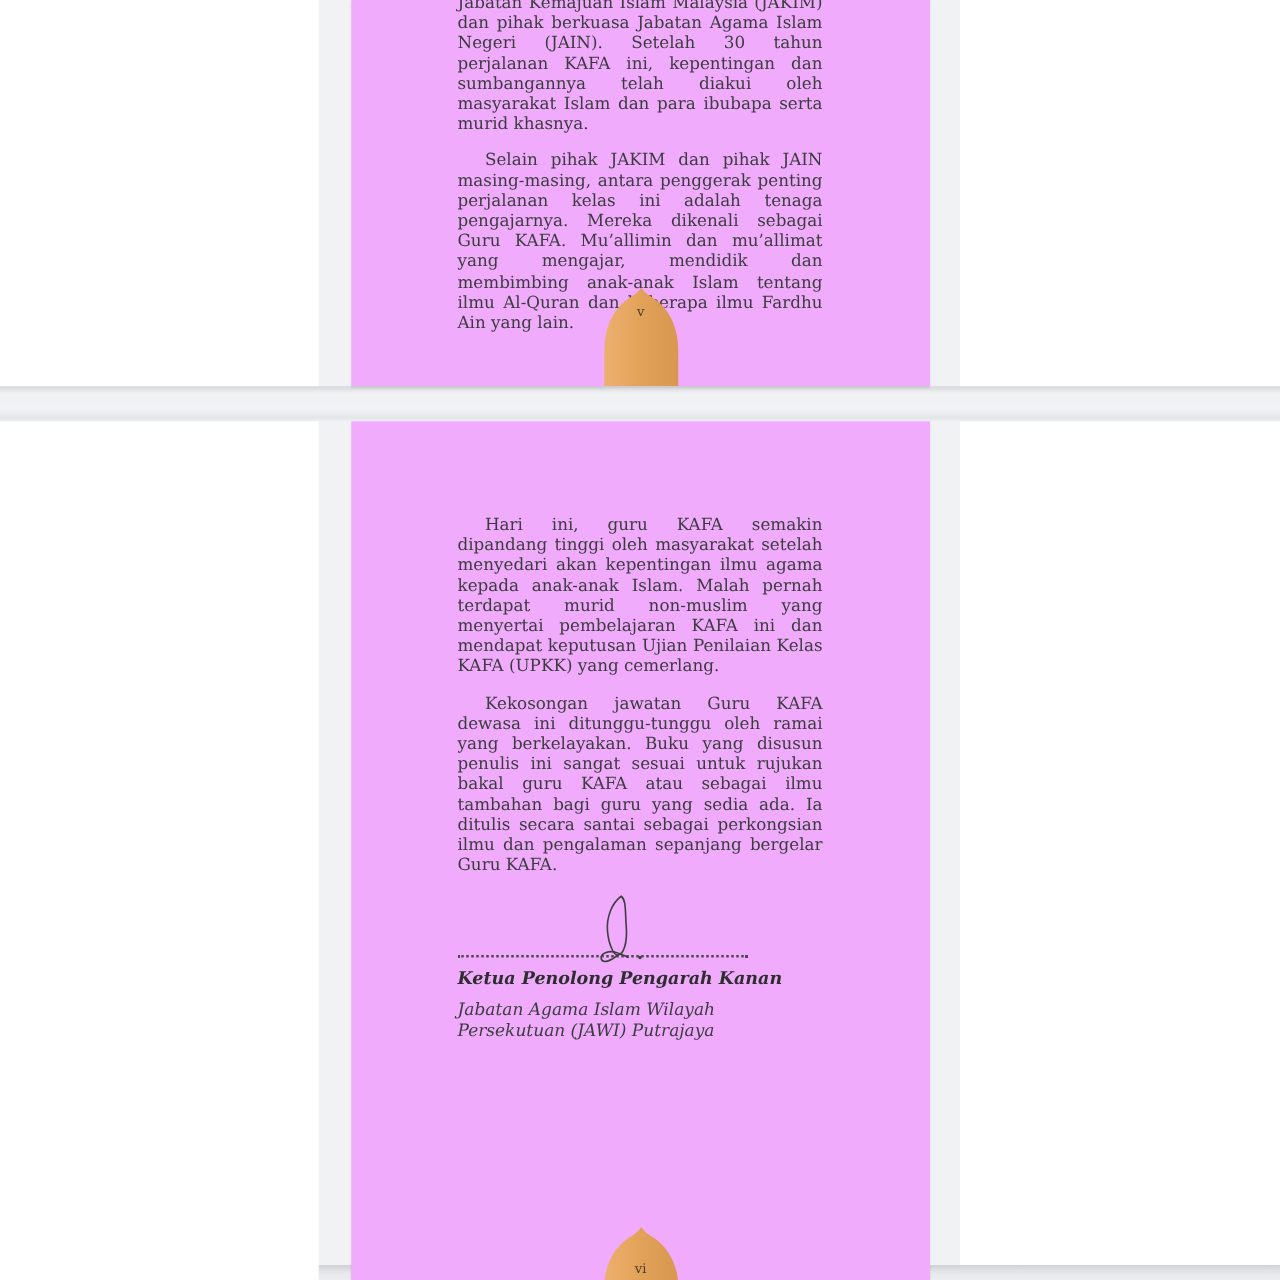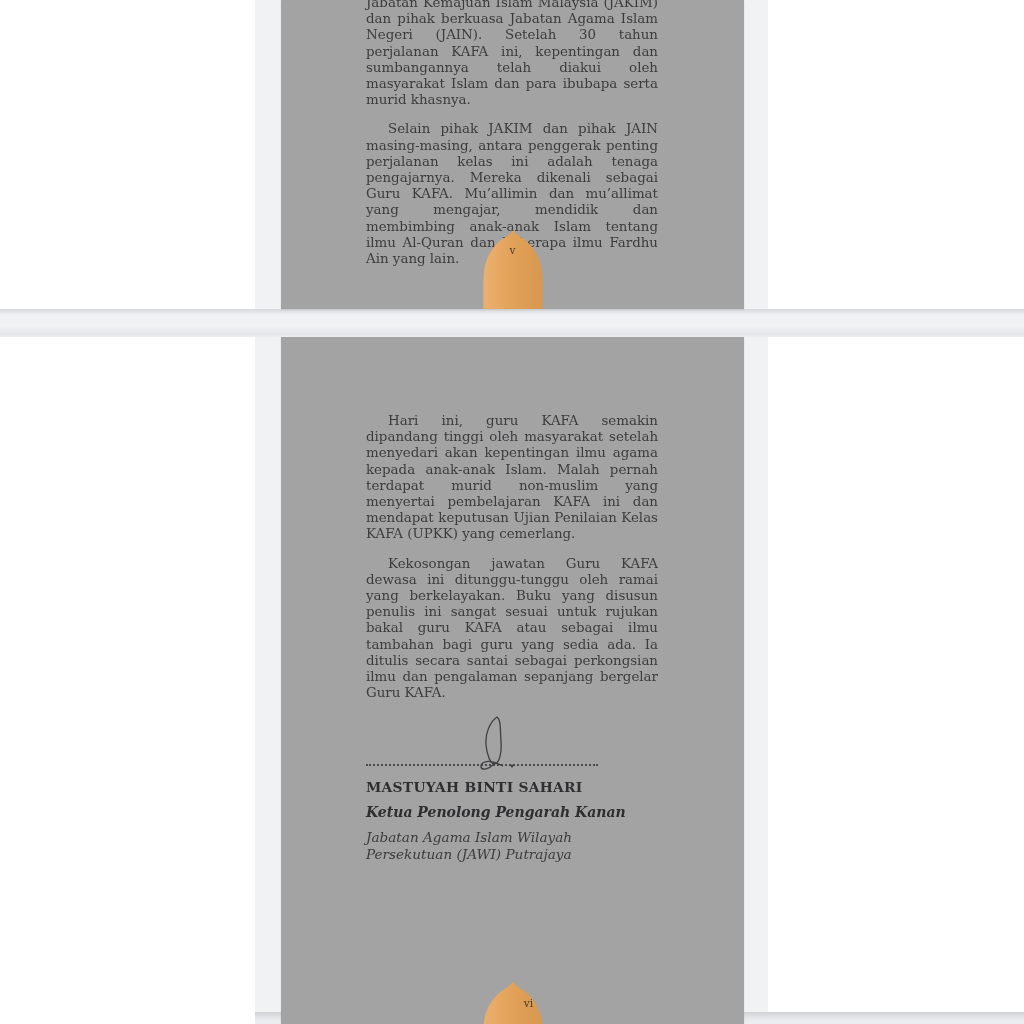--- a/index.html
+++ b/index.html
@@ -9,39 +9,39 @@
   
   .gutter{position:absolute;top:0;height:1024px;background:#f1f2f4;}
   .gutter-left{left:255px;width:26px;}
   .gutter-right{left:744px;width:24px;}
   .band-middle{position:absolute;left:0;top:309px;width:1024px;height:28px;
     background:linear-gradient(180deg,#d6d8db 0%,#eef0f2 20%,#f2f3f5 62%,#e3e5e9 90%,#edeff1 100%);}
   .band-bottom{position:absolute;left:255px;top:1012px;width:769px;height:12px;
     background:linear-gradient(180deg,#cfd1d5 0%,#e7e9ec 55%,#eceef0 100%);}
 
   
-  .page{position:absolute;left:281px;width:463px;background:#a3a3a3;overflow:hidden;
+  .page{position:absolute;left:281px;width:463px;background:#f0abfc;overflow:hidden;
     box-shadow:0 1px 2px rgba(0,0,0,0.10);}
   .page-v{top:0;height:309px;}
   .page-vi{top:337px;height:725px;}
 
   .textblock{position:relative;margin:0 86px 0 85px;width:292px;}
   .page-v .textblock{margin-top:-5px;}
   .page-vi .textblock{margin-top:76px;}
 
   .para{font-size:13.4px;line-height:16.2px;color:#3c3c3e;text-align:justify;
     text-indent:22px;margin:0 0 13px 0;}
   .para.no-indent{text-indent:0;}
 
   
   .dome{position:absolute;left:50%;transform:translateX(-50%);bottom:0;}
   .page-num{position:absolute;left:50%;transform:translateX(-50%);
     font-size:10.5px;color:#433c2d;z-index:2;}
   .page-v .page-num{bottom:53px;}
-  .page-vi .page-num{bottom:53px;margin-left:16px;}
+  .page-vi .page-num{bottom:41px;}
 
   
   .sig-scribble{display:block;margin:10px 0 -8px 100px;}
   .sig-dots{width:232px;height:0;border-bottom:2px dotted #4b4b4d;margin-top:0;}
   .sig-name{font-weight:bold;font-size:13.8px;letter-spacing:0.3px;color:#2e2e30;margin-top:13px;}
   .sig-title{font-weight:bold;font-style:italic;font-size:14px;color:#2e2e30;margin-top:9px;}
   .sig-org{font-style:italic;font-size:13.6px;line-height:16.5px;color:#3c3c3e;
     margin-top:9px;max-width:218px;}
 </style>
 </head>
@@ -77,21 +77,20 @@
       <p class="para">Hari ini, guru KAFA semakin dipandang tinggi oleh masyarakat setelah menyedari akan kepentingan ilmu agama kepada anak-anak Islam. Malah pernah terdapat murid non-muslim yang menyertai pembelajaran KAFA ini dan mendapat keputusan Ujian Penilaian Kelas KAFA (UPKK) yang cemerlang.</p>
       <p class="para">Kekosongan jawatan Guru KAFA dewasa ini ditunggu-tunggu oleh ramai yang berkelayakan. Buku yang disusun penulis ini sangat sesuai untuk rujukan bakal guru KAFA atau sebagai ilmu tambahan bagi guru yang sedia ada. Ia ditulis secara santai sebagai perkongsian ilmu dan pengalaman sepanjang bergelar Guru KAFA.</p>
 
       <svg class="sig-scribble" width="70" height="58" viewBox="0 0 70 58">
         <path d="M31 3 C24 8 19 19 20 31 C21 42 25 50 28 50 C33 50 36 40 35 27 C34 14 35 6 31 3 Z" fill="none" stroke="#3f3f42" stroke-width="1.3"></path>
         <path d="M28 50 C23 55 16 57 15 53 C14 49 21 46 27 48 C31 49 34 51 37 52" fill="none" stroke="#3f3f42" stroke-width="1.3"></path>
         <circle cx="46" cy="52" r="1.4" fill="#3f3f42"></circle>
       </svg>
 
       <div class="sig-dots"></div>
-      <div class="sig-name">MASTUYAH BINTI SAHARI</div>
       <div class="sig-title">Ketua Penolong Pengarah Kanan</div>
       <div class="sig-org">Jabatan Agama Islam Wilayah Persekutuan (JAWI) Putrajaya</div>
     </div>
 
     <span class="page-num">vi</span>
     <svg class="dome" width="74" height="81" viewBox="0 0 74 80">
       <defs>
         <linearGradient id="domeGrad2" x1="0" y1="0" x2="1" y2="0">
           <stop offset="0" stop-color="#ecb06e"></stop>
           <stop offset="0.5" stop-color="#e2a158"></stop>

